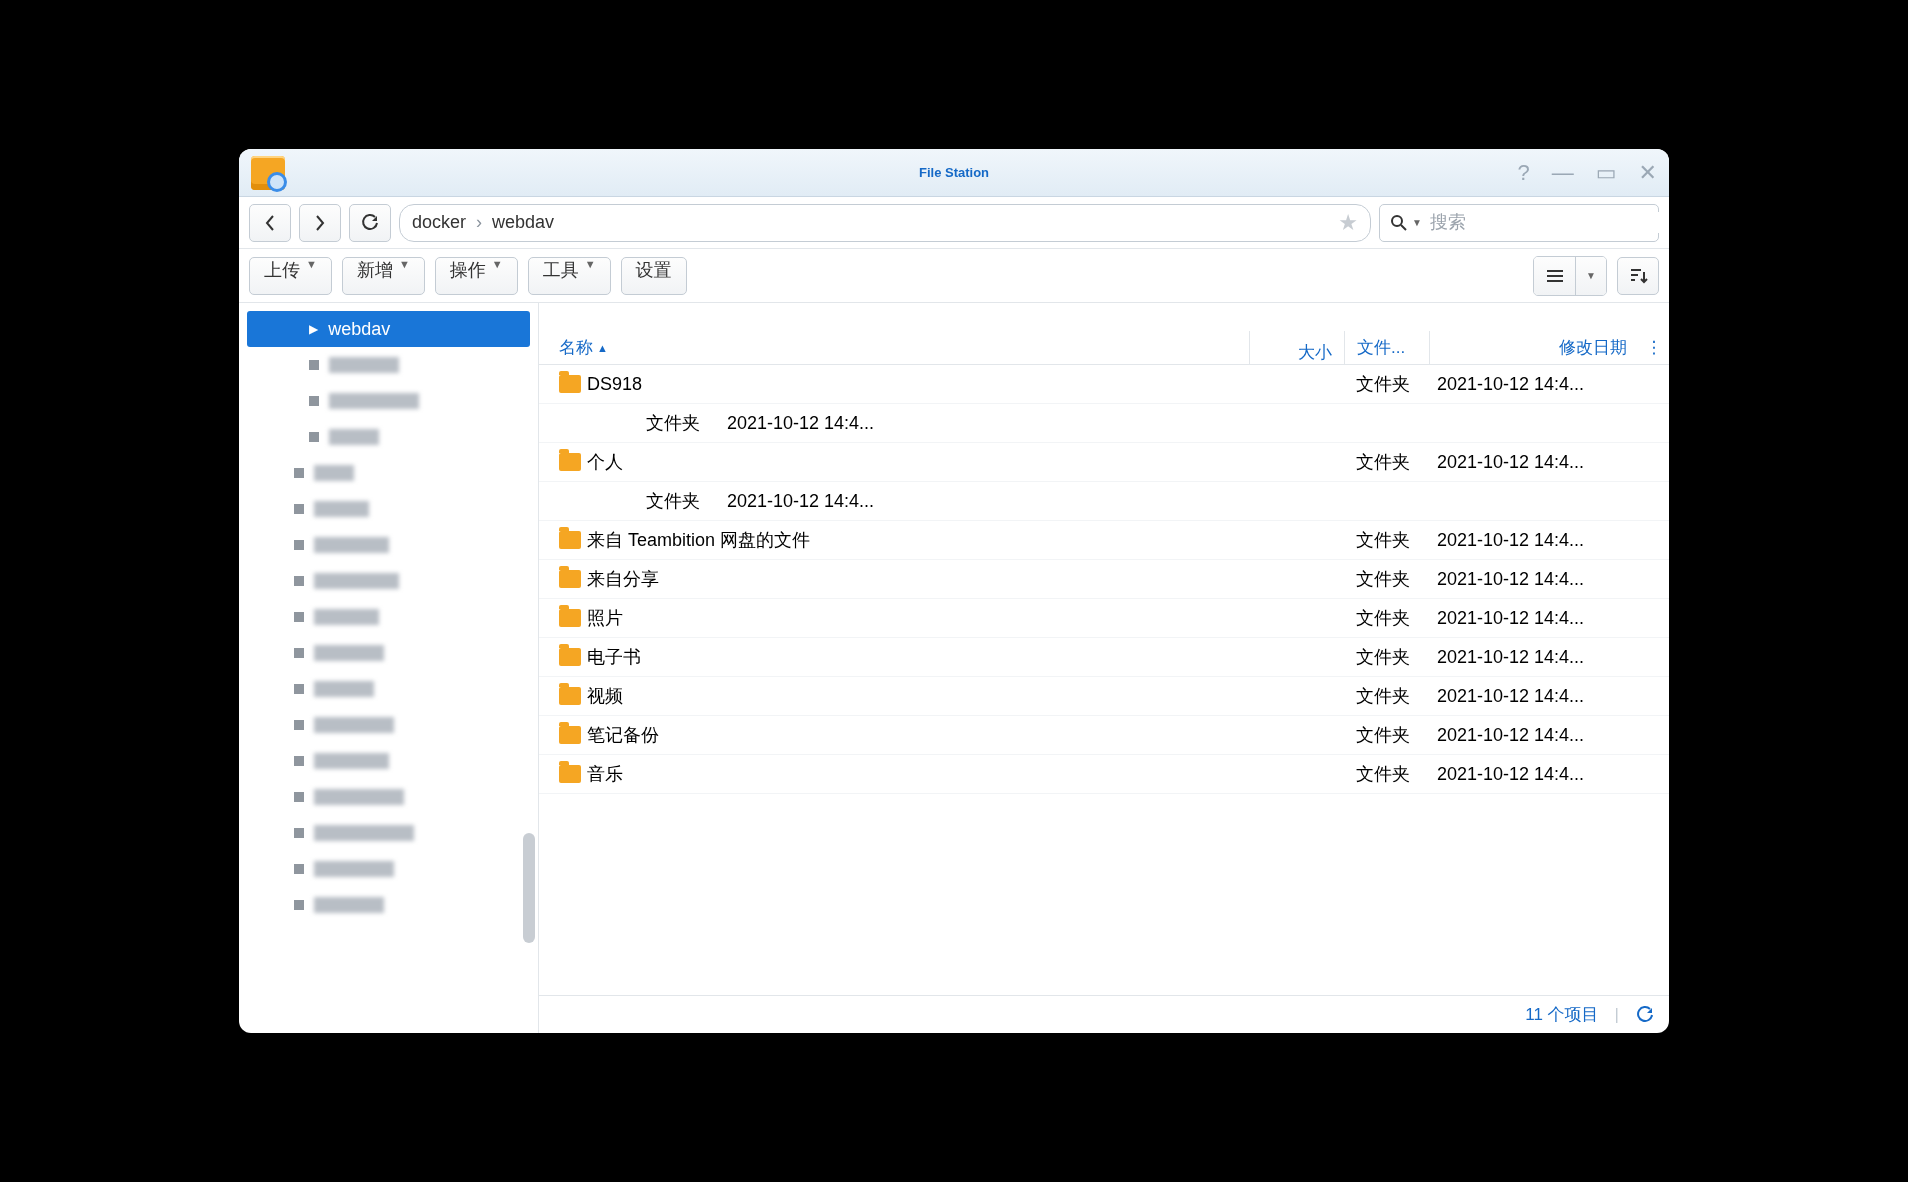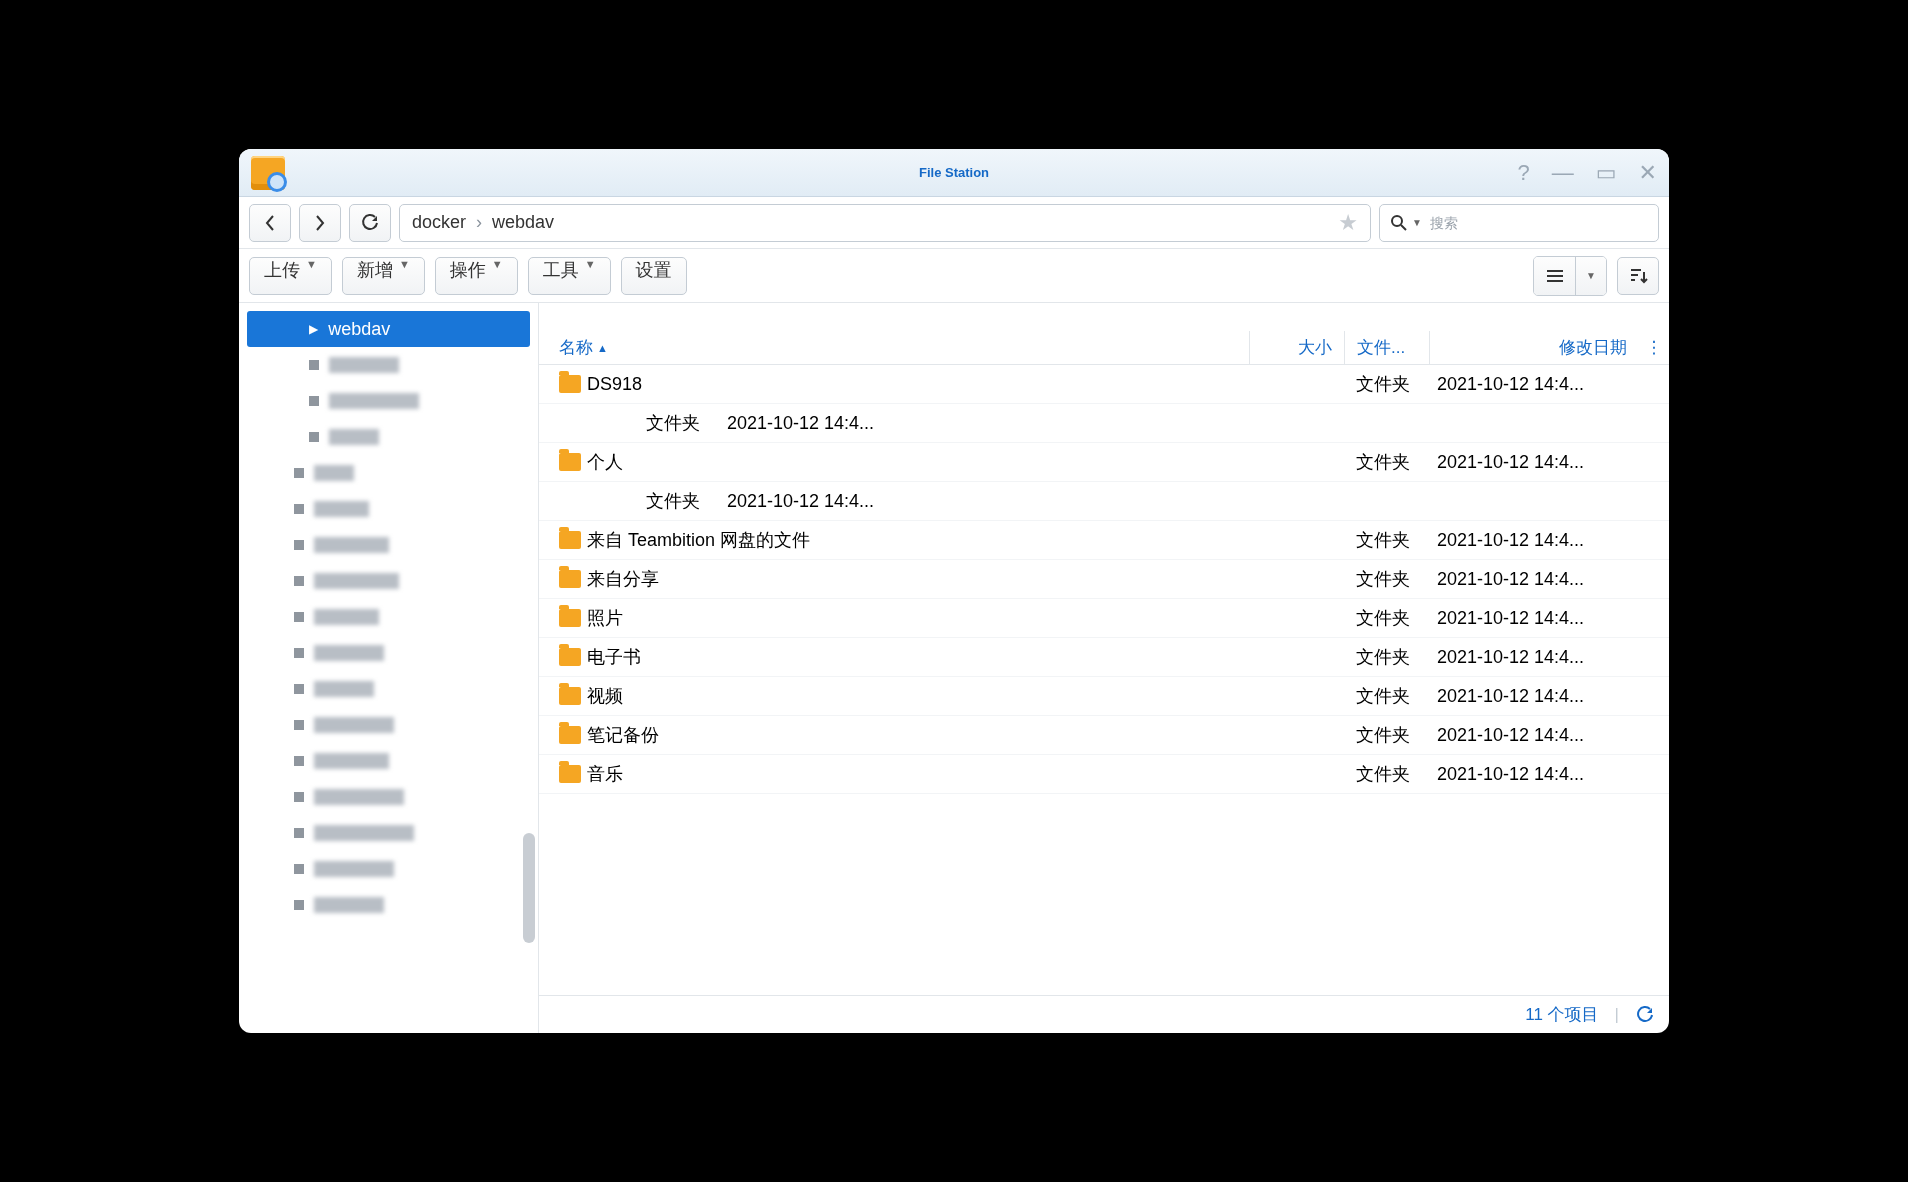--- a/index.html
+++ b/index.html
@@ -78,21 +78,21 @@
   background: linear-gradient(#fdfdfd,#f1f3f5);
   border-radius: 5px;
   display: flex; align-items: center; justify-content: center;
   font-size: 20px; color: #333;
   cursor: pointer;
 }
 .breadcrumb {
   flex: 1;
   height: 38px;
   border: 1px solid #c4ccd4;
-  border-radius: 5px;
+  border-radius: 15px;
   display: flex;
   align-items: center;
   padding: 0 12px;
   font-size: 18px;
   color: #333;
   background: #fff;
 }
 .breadcrumb .sep { color: #8a939d; margin: 0 10px; font-size: 18px; }
 .breadcrumb .star {
   margin-left: auto;
@@ -104,21 +104,21 @@
   border: 1px solid #c4ccd4;
   border-radius: 5px;
   display: flex; align-items: center;
   padding: 0 10px;
   background: #fff;
 }
 .search-box .mag { color: #333; font-size: 18px; font-weight: 700; margin-right: 4px; }
 .search-box .chev { color: #666; font-size: 10px; margin-right: 8px; }
 .search-box input {
   border: none; outline: none;
-  font-size: 14px; flex: 1;
+  font-size: 18px; flex: 1;
 }
 .search-box input::placeholder { color: #9ba3ac; }
 .toolbar-row {
   height: 54px;
   display: flex;
   align-items: center;
   padding: 0 10px;
   gap: 10px;
   border-bottom: 1px solid #e2e6ea;
 }
@@ -205,21 +205,21 @@
 .cols {
   height: 34px;
   border-bottom: 1px solid #e2e6ea;
   display: flex; align-items: center;
   font-size: 17px;
   color: #1569c7;
   font-weight: 500;
   margin-top: 28px;
 }
 .cols .c1 { flex: 1; padding-left: 20px; display: flex; align-items: center; gap: 4px; }
-.cols .c2 { width: 95px; text-align: right; padding-right: 12px; border-left: 1px solid #e2e6ea; height: 100%; display:flex; align-items:center; justify-content:flex-end; }
+.cols .c2 { width: 95px; text-align: right; padding-right: 12px; border-left: 1px solid #e2e6ea; height: 100%; display:flex; align-items:flex-end; justify-content:flex-end; }
 .cols .c3 { width: 85px; padding-left: 12px; border-left: 1px solid #e2e6ea; height:100%; display:flex; align-items:center; }
 .cols .c4 { width: 210px; text-align: right; padding-right: 12px; border-left: 1px solid #e2e6ea; height:100%; display:flex; align-items:center; justify-content:flex-end; }
 .cols .cmenu { width: 30px; text-align: center; color: #1569c7; }
 .cols .sort-ind { font-size: 11px; }
 .file-list { flex: 1; overflow: auto; }
 .file-row {
   height: 39px;
   display: flex; align-items: center;
   font-size: 18px;
   border-bottom: 1px solid #f2f4f6;

